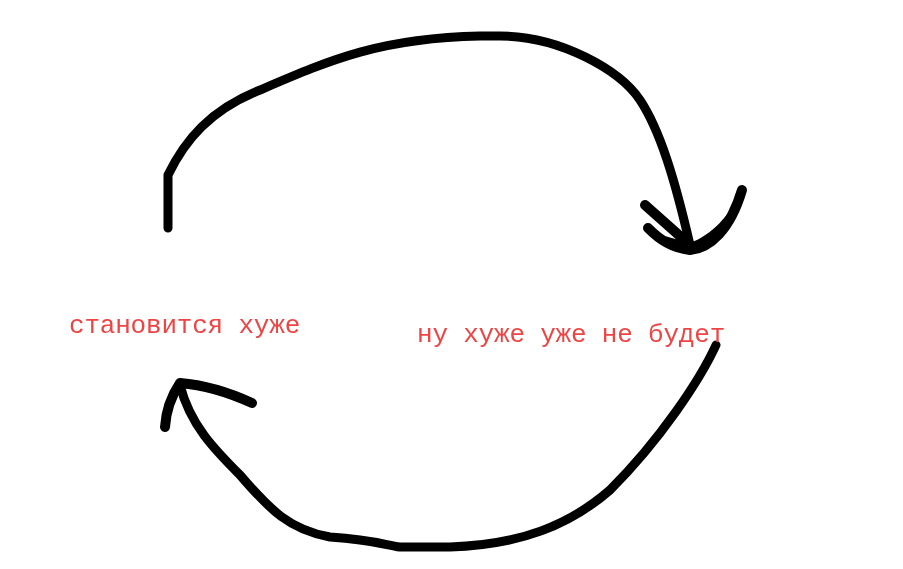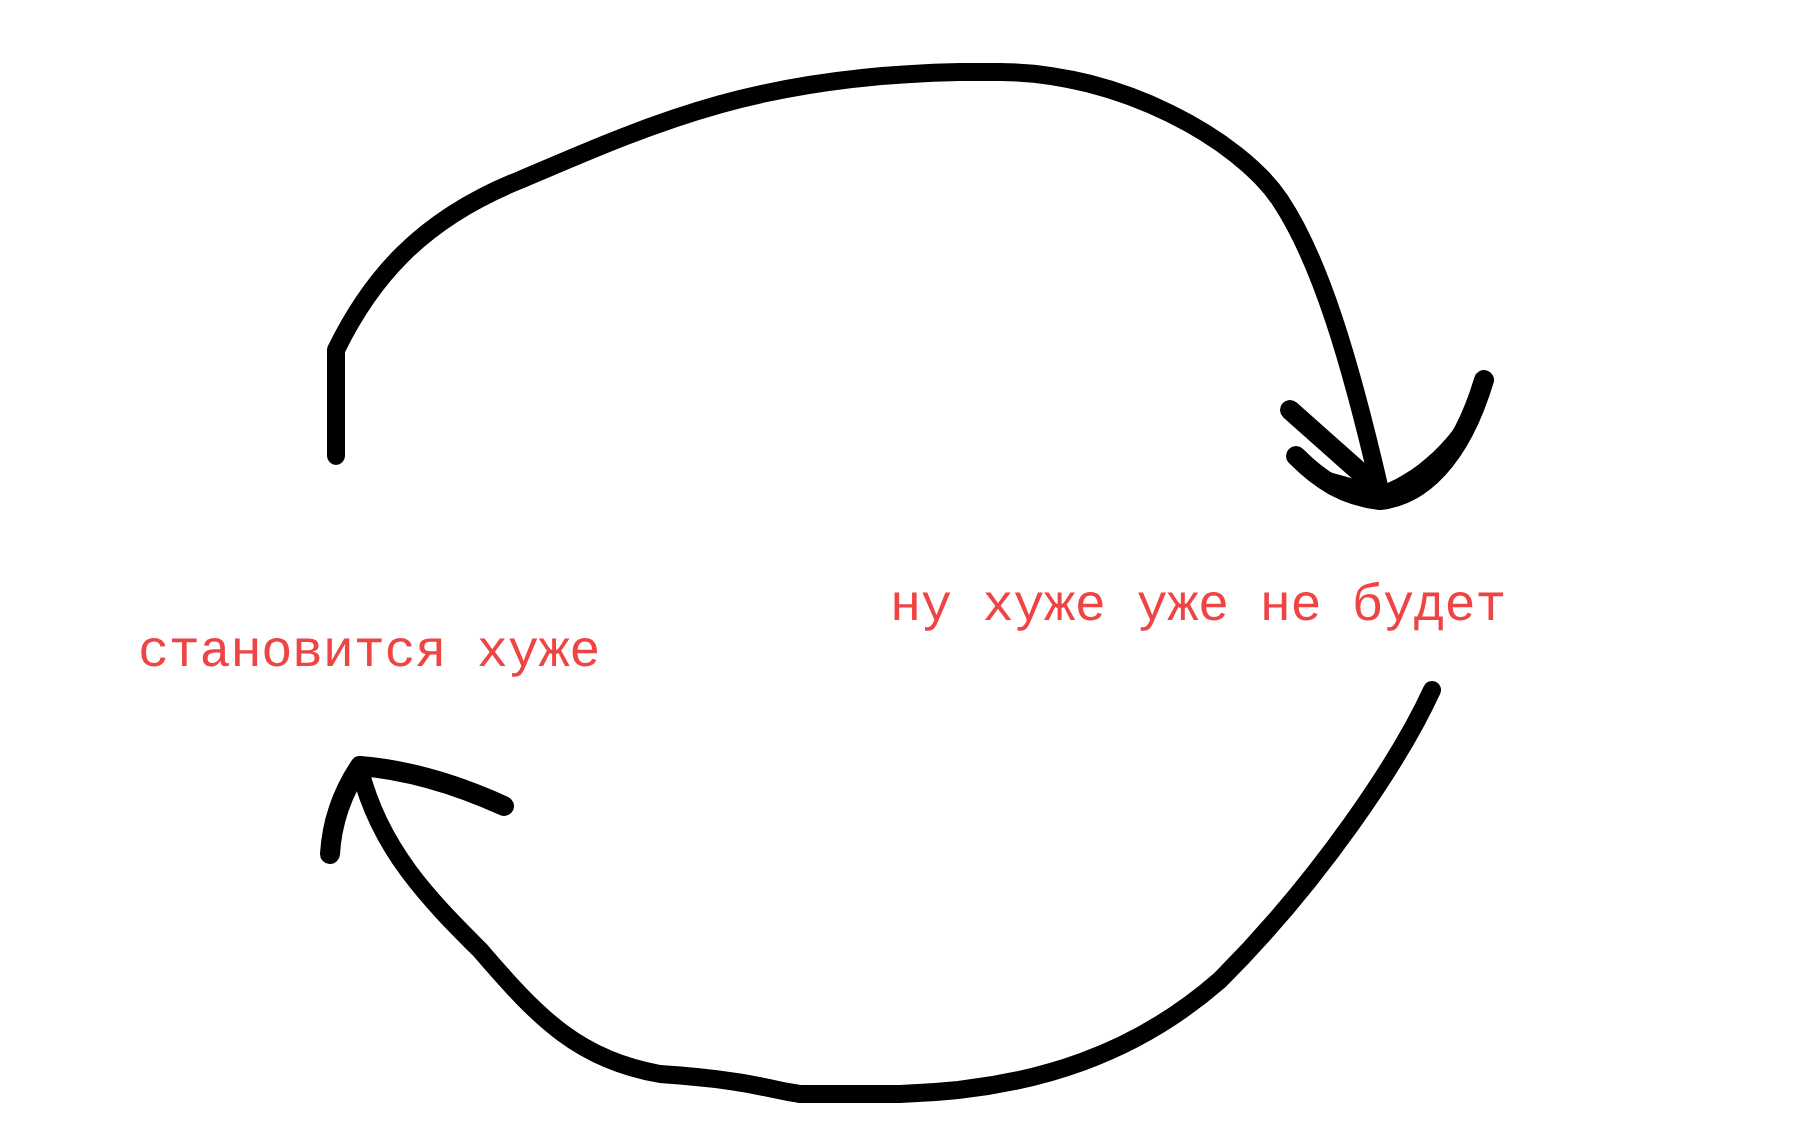--- a/index.html
+++ b/index.html
@@ -13,21 +13,21 @@
     svg.arrows { position: absolute; left: 0; top: 0; }
     .label {
       position: absolute;
       font-family: Liberation Mono, monospace;
       font-size: 26px;
       color: #ef4444;
       white-space: nowrap;
       letter-spacing: -0.2px;
     }
     .label-left { left: 69px; top: 311px; }
-    .label-right { left: 417px; top: 288px; margin-left: 28px; }
+    .label-right { left: 417px; top: 320px; }
   </style>
 </head>
 <body>
 
 <div class="canvas">
   <svg class="arrows" width="903" height="569" viewBox="0 0 903 569">
 
     <g>
       <path d="M168,228 L168,175 C185,140 210,110 260,90 C330,60 380,38 480,36 L500,36 C560,36 620,70 640,100 C660,130 675,180 690,245" fill="none" stroke="#000" stroke-width="9" stroke-linecap="round" stroke-linejoin="round"></path>
       <path d="M645,205 L690,245 M648,228 C660,240 672,248 690,250 C710,248 730,230 742,190" fill="none" stroke="#000" stroke-width="10" stroke-linecap="round" stroke-linejoin="round"></path>

